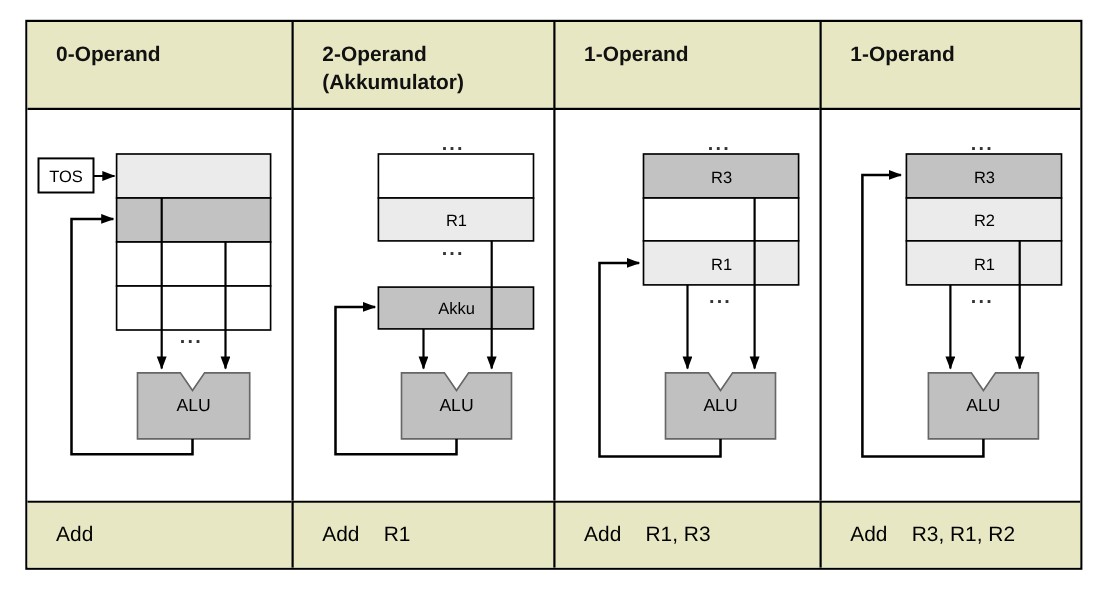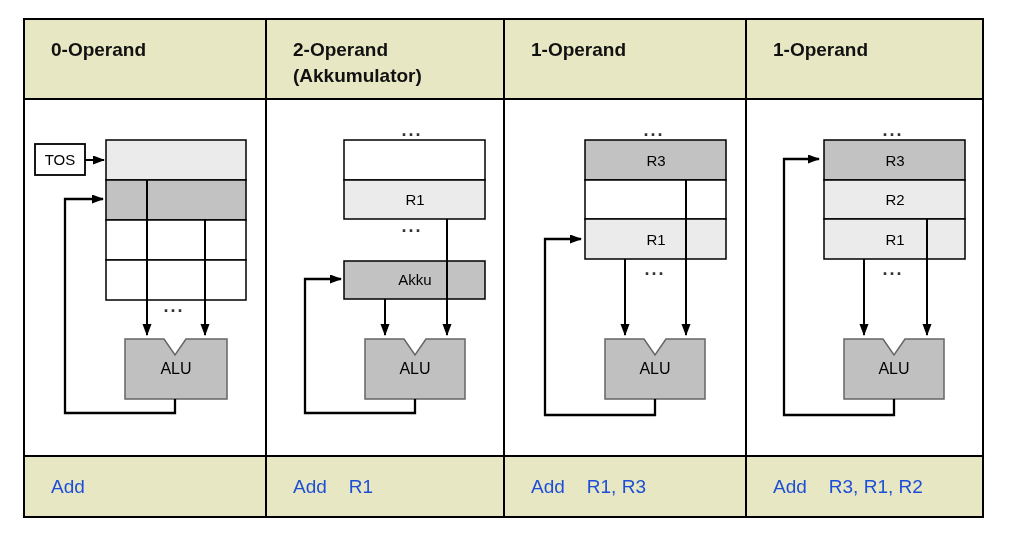--- a/index.html
+++ b/index.html
@@ -7,21 +7,21 @@
           font-family:"Liberation Sans",sans-serif;overflow:hidden;}
   .op-table{position:absolute;left:23px;top:18px;width:961px;height:500px;
             border:2px solid #000;box-sizing:border-box;display:grid;
             grid-template-columns:240px 238px 242px auto;
             grid-template-rows:80px auto 61px;background:#ffffff;}
   .hcell{background:#e7e7c3;border-bottom:2px solid #000;box-sizing:border-box;
          padding:17px 20px 0 26px;font-size:19px;font-weight:bold;color:#111;
          line-height:26px;}
   .fcell{background:#e7e7c3;border-top:2px solid #000;box-sizing:border-box;
          display:flex;align-items:center;padding-left:26px;font-size:19px;
-         color:#1d4ed8;gap:22px;}
+         color:#000000;gap:22px;}
   .dcell{position:relative;background:#ffffff;box-sizing:border-box;}
   .bL{border-left:2px solid #000;}
   .dcell svg{position:absolute;left:0;top:0;}
   svg text{font-family:"Liberation Sans",sans-serif;font-size:15px;fill:#000;}
   text.dots{font-size:18px;font-weight:bold;letter-spacing:2px;fill:#333;}
   text.alu-t{font-size:16px;}
   .cellw{fill:#ffffff;stroke:#000;stroke-width:1.5;}
   .celll{fill:#ebebeb;stroke:#000;stroke-width:1.5;}
   .celld{fill:#c2c2c2;stroke:#000;stroke-width:1.5;}
   .alu{fill:#c0c0c0;stroke:#666;stroke-width:1.5;}

